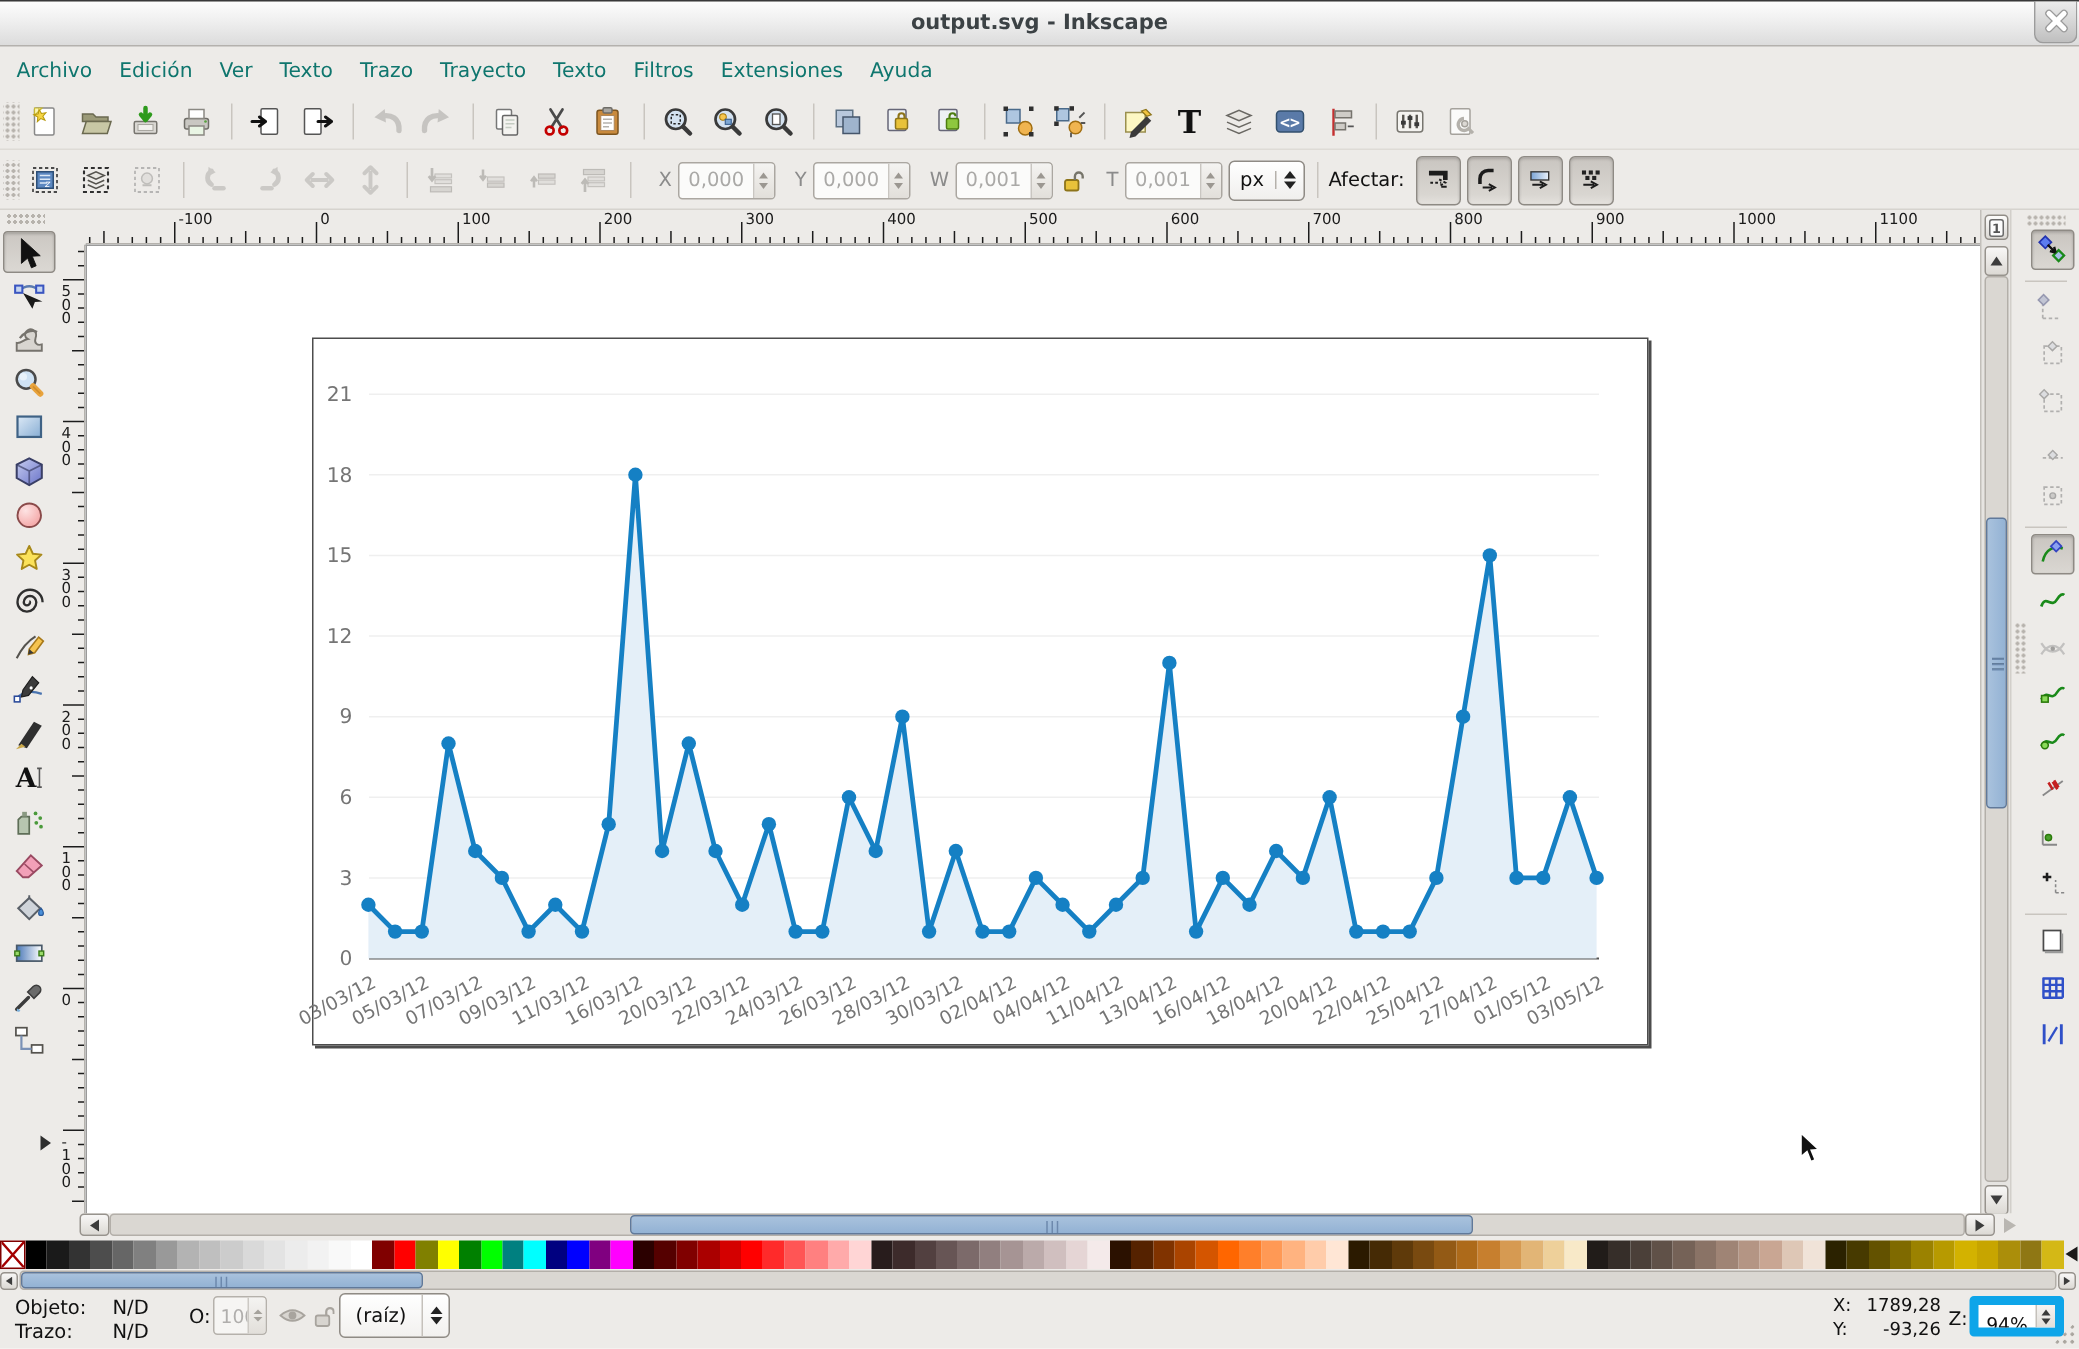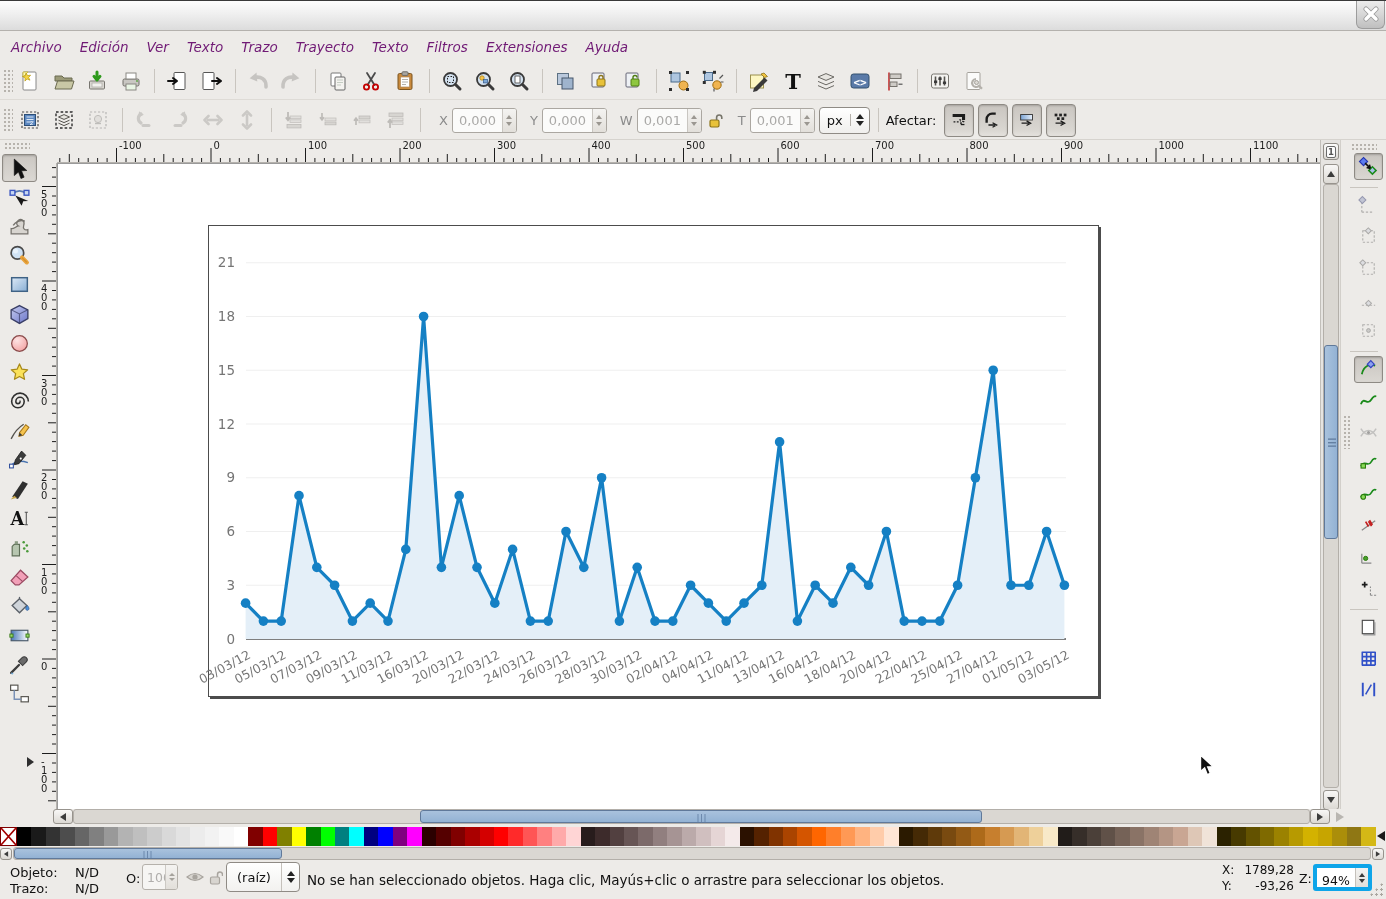--- a/index.html
+++ b/index.html
@@ -13,21 +13,21 @@
     border-top:1px solid #393939; border-bottom:1px solid #b4b1ad; }
   .titlebar .title { position:absolute; left:0; right:0; top:6px; text-align:center;
     font-weight:bold; font-size:14px; color:#3c4245; }
   .close-btn { position:absolute; right:1px; top:0; width:29px; height:28px;
     background:linear-gradient(180deg,#ececec 0%,#d4d4d4 55%,#bfbfbf 100%);
     border:1px solid #9c9c9c; border-top:none; border-radius:0 0 6px 6px; cursor:default; }
   .close-btn svg { position:absolute; left:6px; top:5px; }
 
   
   .menubar { position:absolute; left:0; top:32px; width:1386px; height:30px; display:flex; align-items:center; padding-left:2px; background:#edebe8; }
-  .menu-item { padding:6px 9px; font-size:13.5px; color:#701a75;font-style:italic; }
+  .menu-item { padding:6px 9px; font-size:13.5px; color:#0f766e; }
 
   
   .toolbar { position:absolute; left:0; width:1386px; background:#edebe8; display:flex; align-items:center; }
   .toolbar.commands { top:62px; height:38px; border-bottom:1px solid #dedbd6; padding-left:2px; }
   .toolbar.controls { top:101px; height:39px; border-bottom:1px solid #d6d3ce; padding-left:2px; }
   .tb-grip { width:11px; height:26px; margin-right:4px; background-image:radial-gradient(circle,#b7b3ad 1.1px,transparent 1.2px); background-size:4px 4px; background-position:1px 1px; }
   .tb-btn { width:26px; height:28px; display:flex; align-items:center; justify-content:center; margin-right:7.6px; border:1px solid transparent; border-radius:3px; }
   .tb-btn.disabled svg { opacity:0.55; filter:grayscale(30%); }
   .tb-sep { width:1px; height:24px; background:#c9c5bf; margin:0 9px 0 3px; }
   .toolbar.controls .tb-btn { margin-right:8px; }
@@ -118,36 +118,37 @@
   .layer-combo .dd { border-left:1px solid #c5c1bb; align-self:stretch; width:18px; display:flex; flex-direction:column; align-items:center; justify-content:center; gap:2px; }
   .layer-combo .dd i { width:0; height:0; border-left:4.5px solid transparent; border-right:4.5px solid transparent; }
   .layer-combo .dd i.up { border-bottom:5px solid #222; }
   .layer-combo .dd i.dn { border-top:5px solid #222; }
   .status-msg { position:absolute; left:307px; top:11px; font-size:13.5px; color:#111; white-space:nowrap; }
   .xy-block { position:absolute; left:1222px; top:1px; width:72px; font-size:12px; color:#111; }
   .xy-block .row { display:flex; height:16px; line-height:16px; }
   .xy-block .lbl { width:16px; }
   .xy-block .v { flex:1; text-align:right; }
   .z-label { position:absolute; left:1299px; top:10px; font-size:12.5px; color:#111; }
-  .zoom-box { position:absolute; left:1313px; top:3px; display:flex; height:27px; border:4px solid #0ea5e9; border-radius:3px; background:#fff; overflow:hidden; }
+  .zoom-box { position:absolute; left:1313px; top:3px; display:flex; height:27px; border:6px solid #0ea5e9; border-radius:3px; background:#fff; overflow:hidden; }
   .zoom-box .val { width:38px; padding:5px 0 0 0; text-align:center; font-size:12.5px; color:#111; }
   .zoom-box .arrows { width:13px; border-left:1px solid #c5c1bb; background:linear-gradient(180deg,#f4f3f1,#e2dfda); display:flex; flex-direction:column; align-items:center; justify-content:center; gap:2px; }
   .zoom-box .arrows i { width:0; height:0; border-left:3.5px solid transparent; border-right:3.5px solid transparent; }
   .zoom-box .arrows i.up { border-bottom:4px solid #3a3a3a; }
   .zoom-box .arrows i.dn { border-top:4px solid #3a3a3a; }
   .resize-grip { position:absolute; right:1px; bottom:1px; width:18px; height:18px;
      background-image:radial-gradient(circle,#aaa69f 1.2px,transparent 1.3px); background-size:5px 5px; background-position:2px 2px;
      clip-path:polygon(100% 0,100% 100%,0 100%); }
 </style>
 </head>
 <body>
 
 <div class="window">
 
   <div class="titlebar">
+    <span class="title">output.svg - Inkscape</span>
     <div class="close-btn">
       <svg width="16" height="16" viewBox="0 0 16 16">
         <path d="M3 3 L13 13 M13 3 L3 13" stroke="#9a9a9a" stroke-width="5" stroke-linecap="round"></path>
         <path d="M3 3 L13 13 M13 3 L3 13" stroke="#ffffff" stroke-width="3.4" stroke-linecap="round"></path>
       </svg>
     </div>
   </div>
 
   <nav class="menubar" id="menubar">
       <div class="menu-item">Archivo</div>
@@ -1315,21 +1316,20 @@
       <rect x="1.5" y="8" width="9" height="7" rx="1.5" fill="#d8d5d0" stroke="#a8a49e" stroke-width="1.2"></rect>
       <path d="M8.5 8 V5.5 a2.5 2.5 0 0 1 5 0 V7" fill="none" stroke="#a8a49e" stroke-width="1.5"></path>
     </svg>
     <div class="layer-combo">
       <span class="txt">(raíz)</span>
       <span class="dd">
           <i class="up"></i>
           <i class="dn"></i>
         </span>
     </div>
-    <span class="status-msg">No se han seleccionado objetos. Haga clic, Mayús+clic o arrastre para seleccionar los objetos.</span>
     <div class="xy-block">
       <div class="row">
           <span class="lbl">X:</span>
           <span class="v">1789,28</span>
         </div>
       <div class="row">
           <span class="lbl">Y:</span>
           <span class="v">-93,26</span>
         </div>
     </div>

